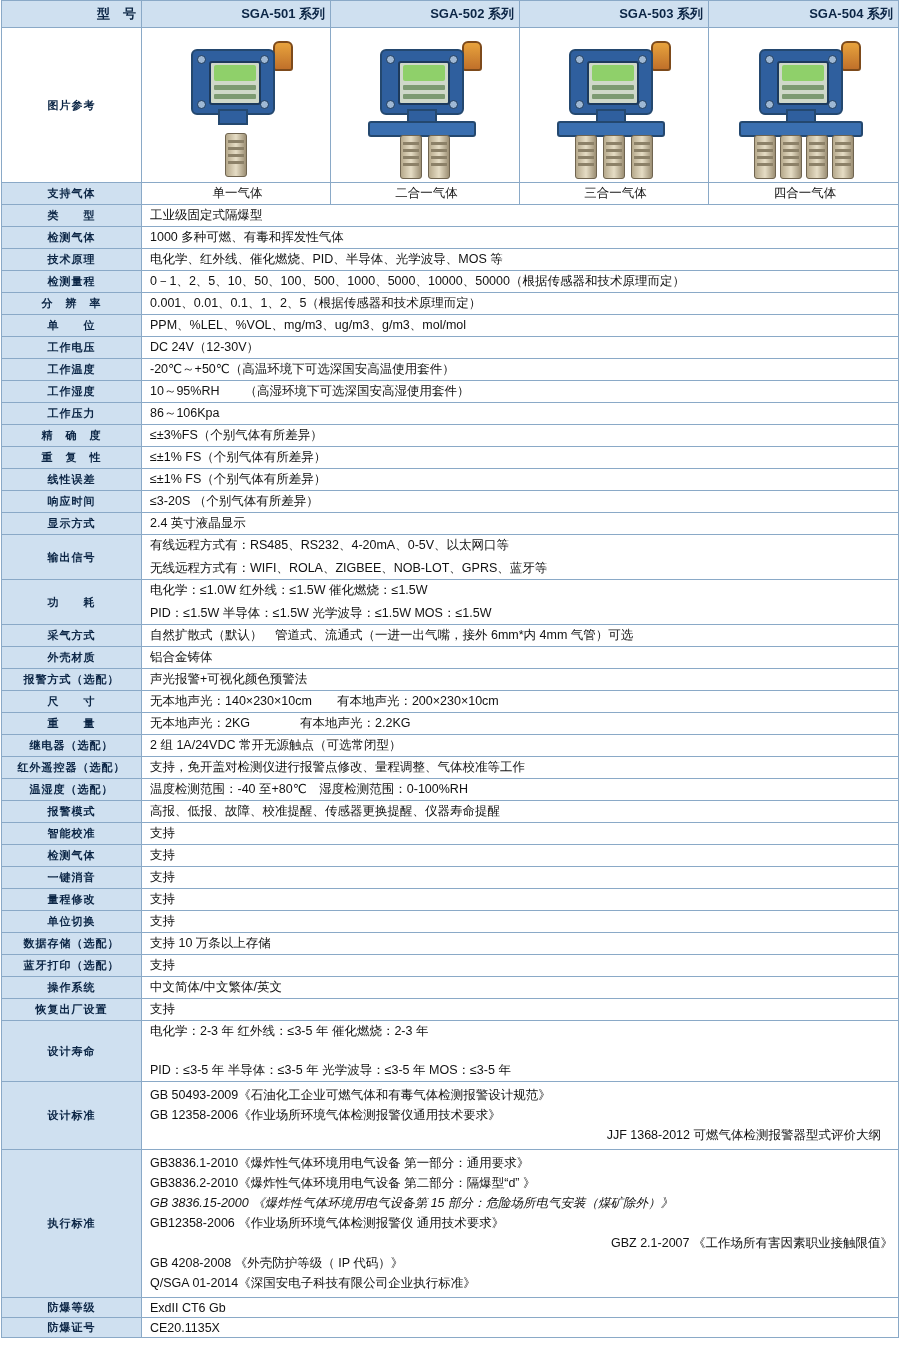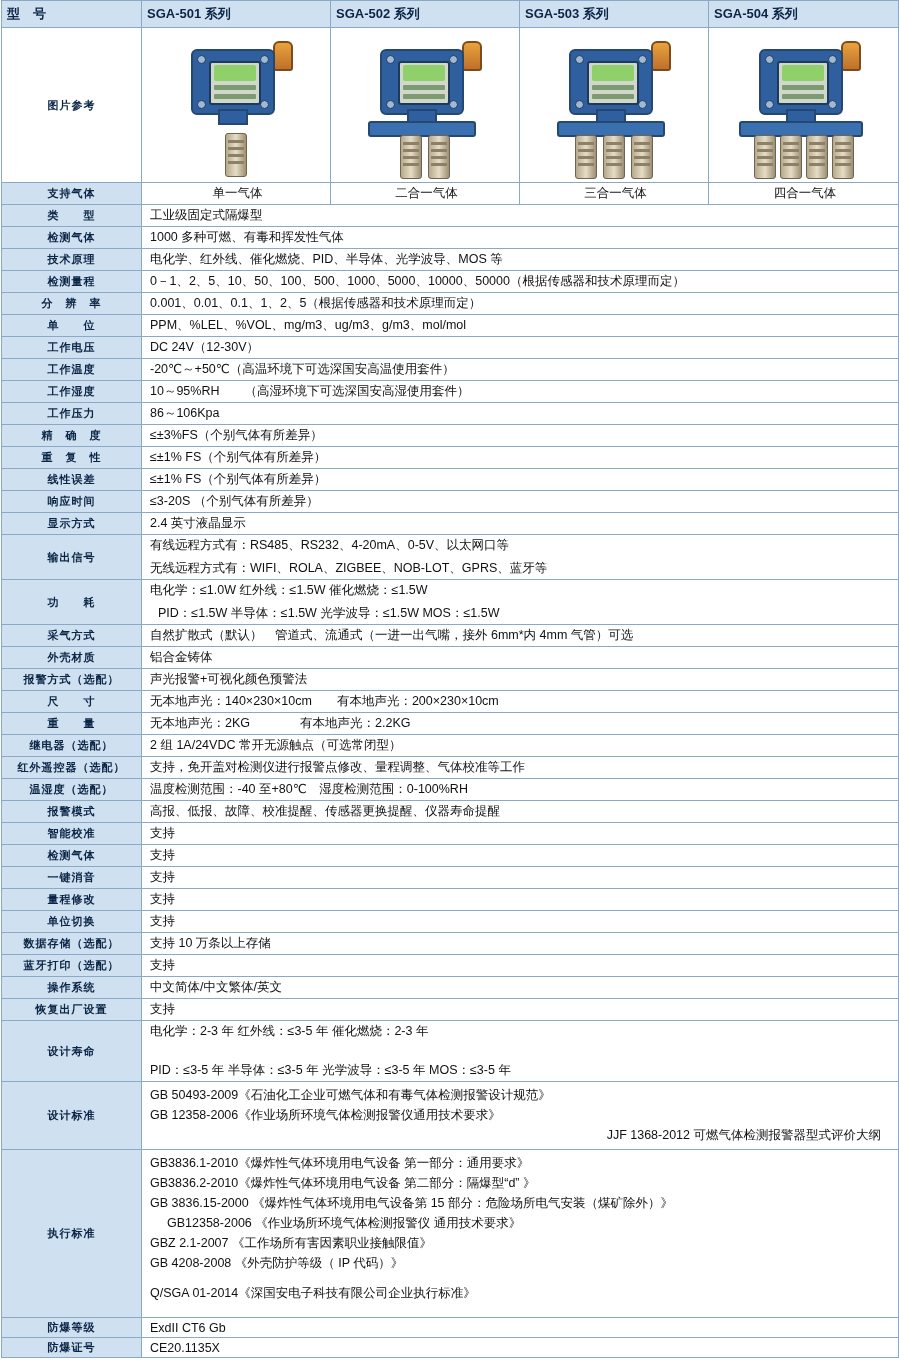--- a/index.html
+++ b/index.html
@@ -3,21 +3,21 @@
 <meta charset="utf-8">
 <style>
   html,body{margin:0;padding:0;background:#ffffff;}
   body{font-family:"Liberation Sans","DejaVu Sans",sans-serif;}
   #sheet{width:899px;height:1369px;position:relative;background:#fff;}
   table{border-collapse:collapse;width:897px;margin:0 1px;table-layout:fixed;}
   td{border:1px solid #8aa9c7;vertical-align:middle;font-size:12.5px;color:#111;padding:2px 5px;}
   td.lbl{background:#cfe0f0;text-align:center;font-weight:bold;color:#0b2545;font-size:11px;letter-spacing:1px;width:110px;}
   td.val{background:#ffffff;text-align:left;padding-left:8px;}
   td.ctr{text-align:center;}
-  .hdr td{background:#cfe0f0;text-align:left;font-weight:bold;color:#0b2545;font-size:13px;height:22px;}
+  .hdr td{background:#cfe0f0;text-align:right;font-weight:bold;color:#0b2545;font-size:13px;height:22px;}
   .imgrow td{height:150px;background:#ffffff;}
   .imgcell{padding:0;}
   .dev{width:100%;height:148px;display:flex;align-items:center;justify-content:center;}
   
   .unit{position:relative;width:150px;height:140px;}
   .head{position:absolute;left:30px;top:14px;width:80px;height:62px;background:#2f5f9e;border:2px solid #24486f;border-radius:6px;}
   .screen{position:absolute;left:16px;top:10px;width:48px;height:40px;background:#cfd8c9;border:2px solid #1d3a5c;border-radius:3px;}
   .screen .l{height:5px;margin:4px 3px;background:#7d9a72;border-radius:1px;}
   .screen .g{height:16px;margin:2px 3px;background:#8fd06a;border-radius:2px;}
   .bolt{position:absolute;width:7px;height:7px;border-radius:50%;background:#9fb8d4;border:1px solid #1d3a5c;}
@@ -233,21 +233,21 @@
   </tr>
 
   <tr>
     <td class="lbl">功　　耗</td>
     <td class="val" colspan="4">
       <span class="line">
         <span class="w1">电化学：≤1.0W</span>
         <span class="w2">红外线：≤1.5W</span>
         <span class="w3">催化燃烧：≤1.5W</span>
       </span>
-      <span class="line" style="margin-top:6px;margin-left:8px;">
+      <span class="line" style="margin-top:6px;">
         <span class="w1">PID：≤1.5W</span>
         <span class="w2">半导体：≤1.5W</span>
         <span class="w3">光学波导：≤1.5W</span>
         <span>MOS：≤1.5W</span>
       </span>
     </td>
   </tr>
 
   <tr>
           <td class="lbl">采气方式</td>
@@ -346,25 +346,25 @@
       <span class="line" style="margin:3px 0;">GB 12358-2006《作业场所环境气体检测报警仪通用技术要求》</span>
       <span class="line" style="margin:3px 12px;text-align:right;">JJF 1368-2012 可燃气体检测报警器型式评价大纲</span>
     </td>
   </tr>
 
   <tr>
     <td class="lbl">执行标准</td>
     <td class="val" colspan="4">
       <span class="line" style="margin:3px 0;">GB3836.1-2010《爆炸性气体环境用电气设备 第一部分：通用要求》</span>
       <span class="line" style="margin:3px 0;">GB3836.2-2010《爆炸性气体环境用电气设备 第二部分：隔爆型“d”  》</span>
-      <span class="line" style="margin:3px 0;">GB 3836.15-2000 《爆炸性气体环境用电气设备第 15 部分：危险场所电气安装（煤矿除外）》</span>
-      <span class="line" style="margin:3px 17px;">GB12358-2006 《作业场所环境气体检测报警仪 通用技术要求》</span>
-      <span class="line" style="margin:3px 0;">GBZ 2.1-2007 《工作场所有害因素职业接触限值》</span>
+      <span class="line" style="margin:3px 0;font-style:italic;">GB 3836.15-2000 《爆炸性气体环境用电气设备第 15 部分：危险场所电气安装（煤矿除外）》</span>
+      <span class="line" style="margin:3px 0;">GB12358-2006 《作业场所环境气体检测报警仪 通用技术要求》</span>
+      <span class="line" style="margin:3px 0;text-align:right;">GBZ 2.1-2007 《工作场所有害因素职业接触限值》</span>
       <span class="line" style="margin:3px 0;">GB 4208-2008 《外壳防护等级（ IP 代码）》</span>
-      <span class="line" style="margin:13px 0;">Q/SGA 01-2014《深国安电子科技有限公司企业执行标准》</span>
+      <span class="line" style="margin:3px 0;">Q/SGA 01-2014《深国安电子科技有限公司企业执行标准》</span>
     </td>
   </tr>
 
   <tr>
           <td class="lbl">防爆等级</td>
           <td class="val" colspan="4">ExdII CT6 Gb</td>
         </tr>
   <tr>
           <td class="lbl">防爆证号</td>
           <td class="val" colspan="4">CE20.1135X</td>

